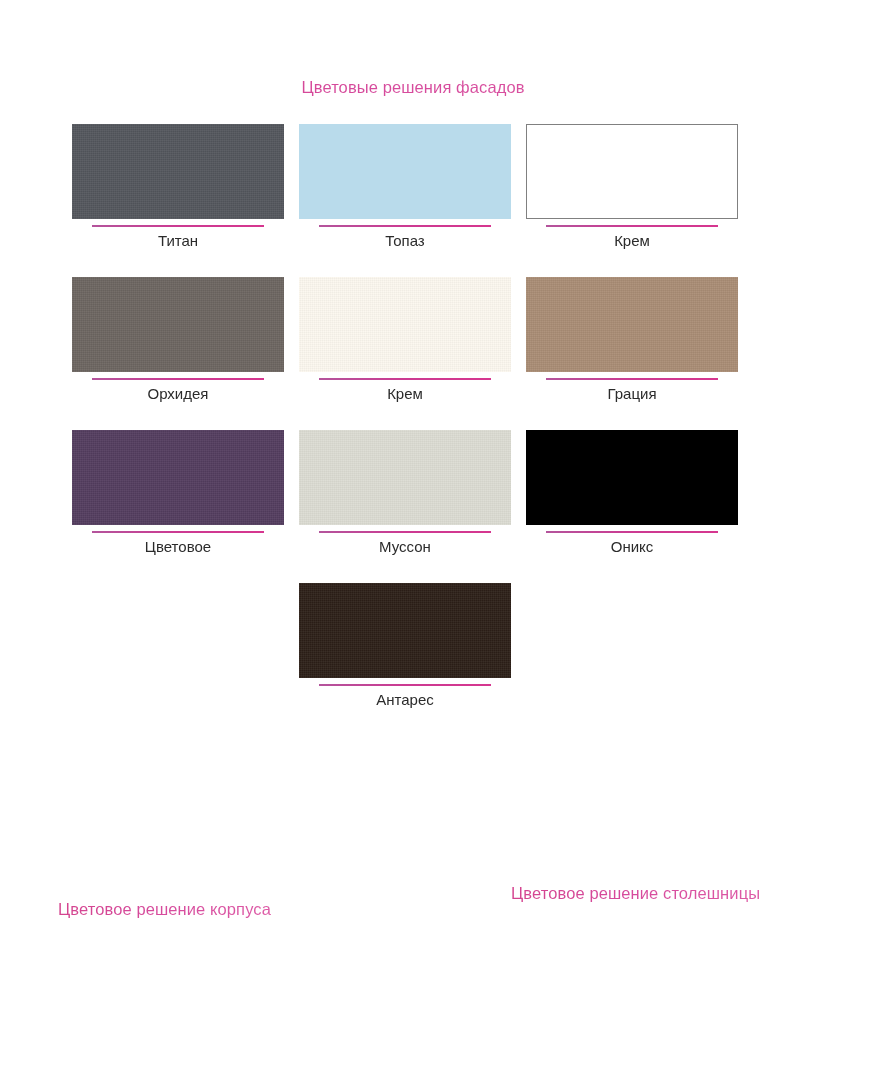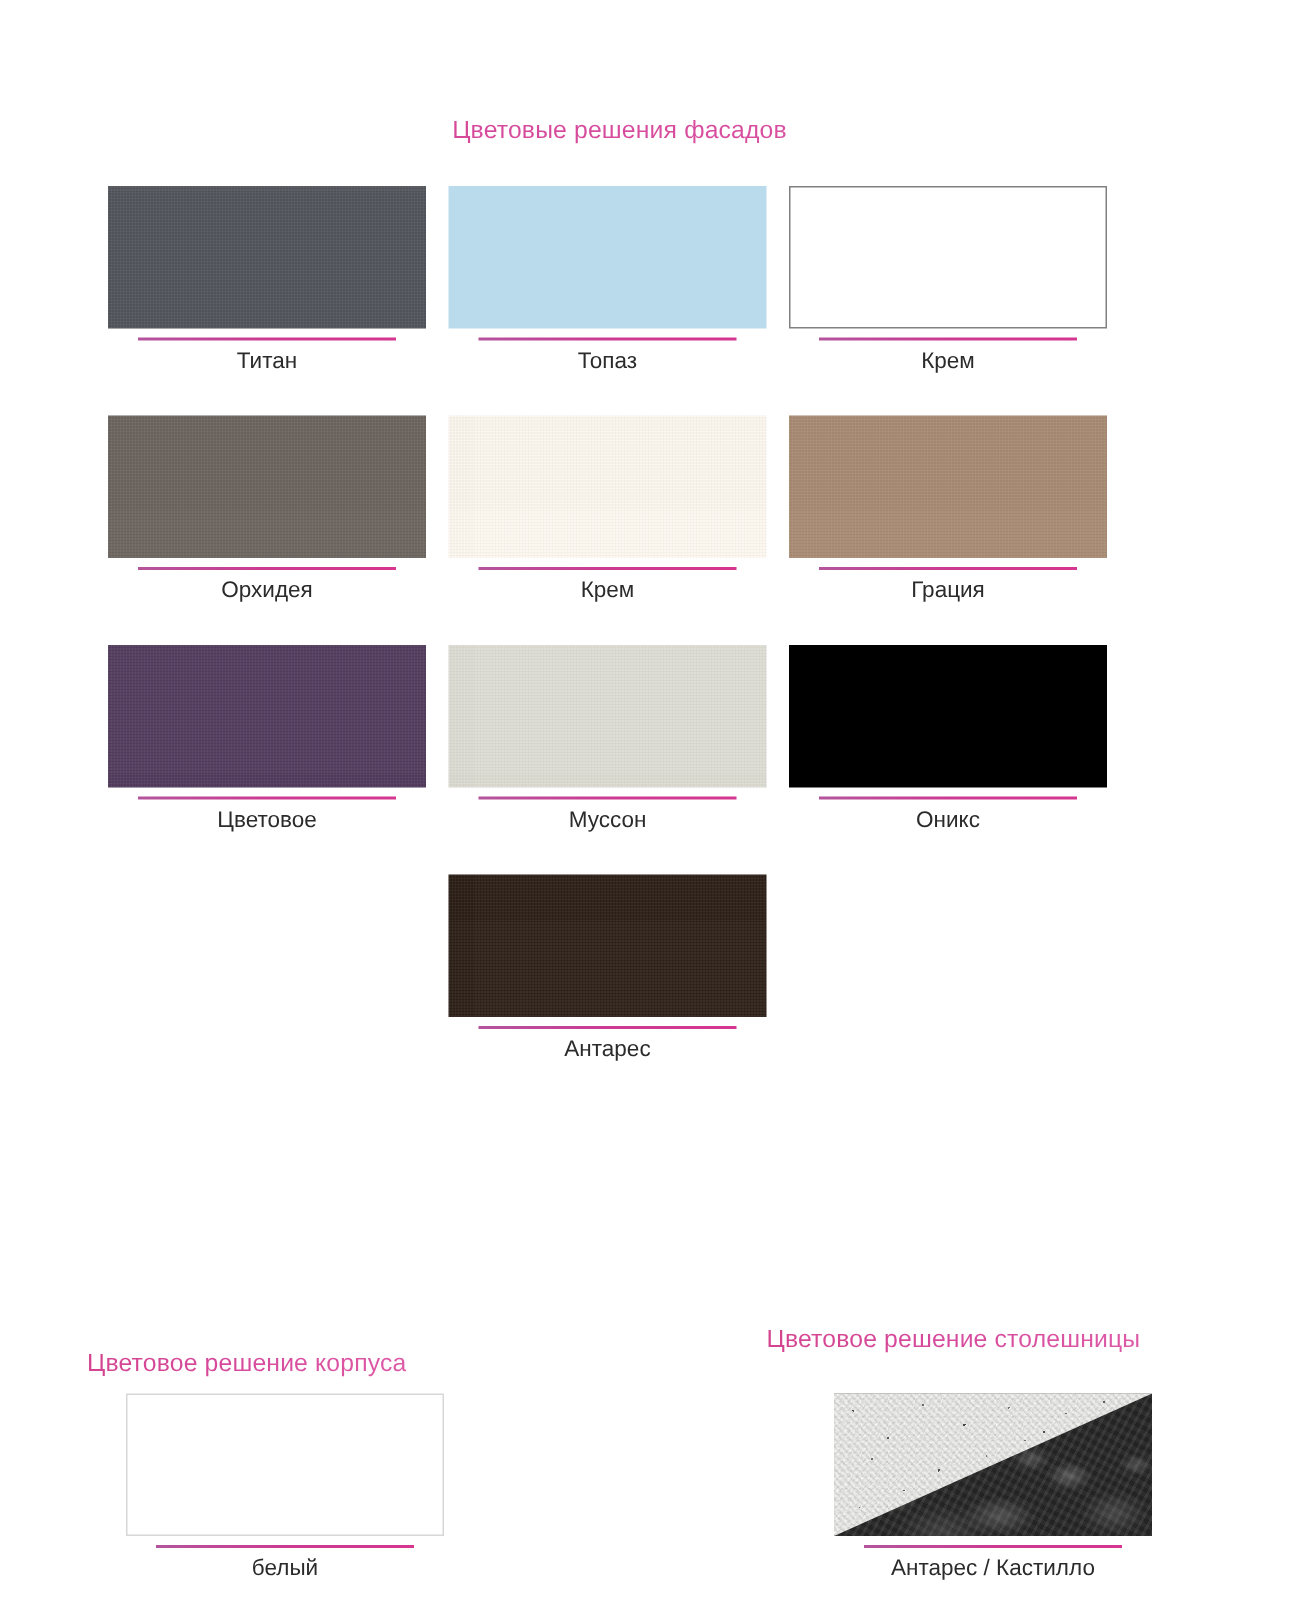--- a/index.html
+++ b/index.html
@@ -280,32 +280,14 @@
       </div>
       <div class="cell spacer"></div>
     </div>
 
   </div>
 
   <div class="section-title title-body">Цветовое решение корпуса</div>
 
   <div class="section-title title-counter">Цветовое решение столешницы</div>
 
-  <div class="bottom">
-
-    <div class="cell-wrap bottom-body">
-      <div class="chip-white" style="background-color: rgb(255, 255, 255);"></div>
-      <div class="rule"></div>
-      <div class="chip-label">белый</div>
-    </div>
-
-    <div class="cell-wrap bottom-counter">
-      <div class="chip-counter">
-        <span class="stone-dark" style="background-color: rgb(42, 42, 42);"></span>
-        <span class="stone-light" style="background-color: rgb(243, 243, 241);"></span>
-      </div>
-      <div class="rule"></div>
-      <div class="chip-label">Антарес / Кастилло</div>
-    </div>
-
-  </div>
 
 </div>
 
 </body></html>

